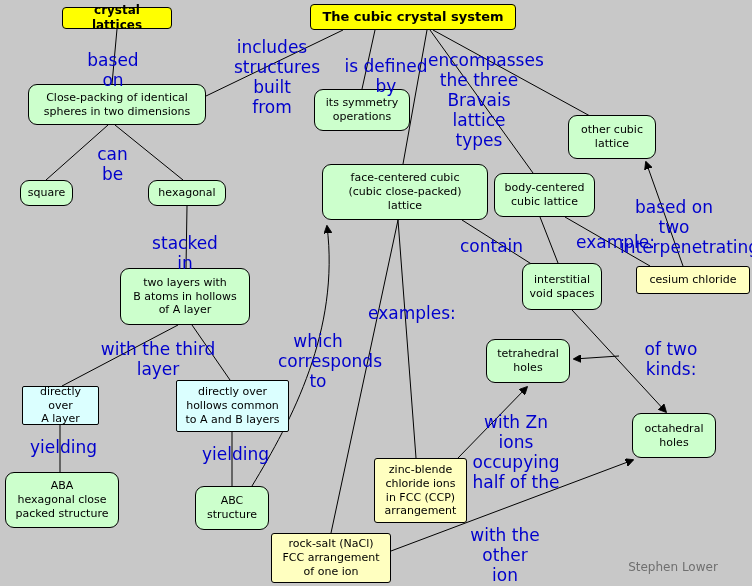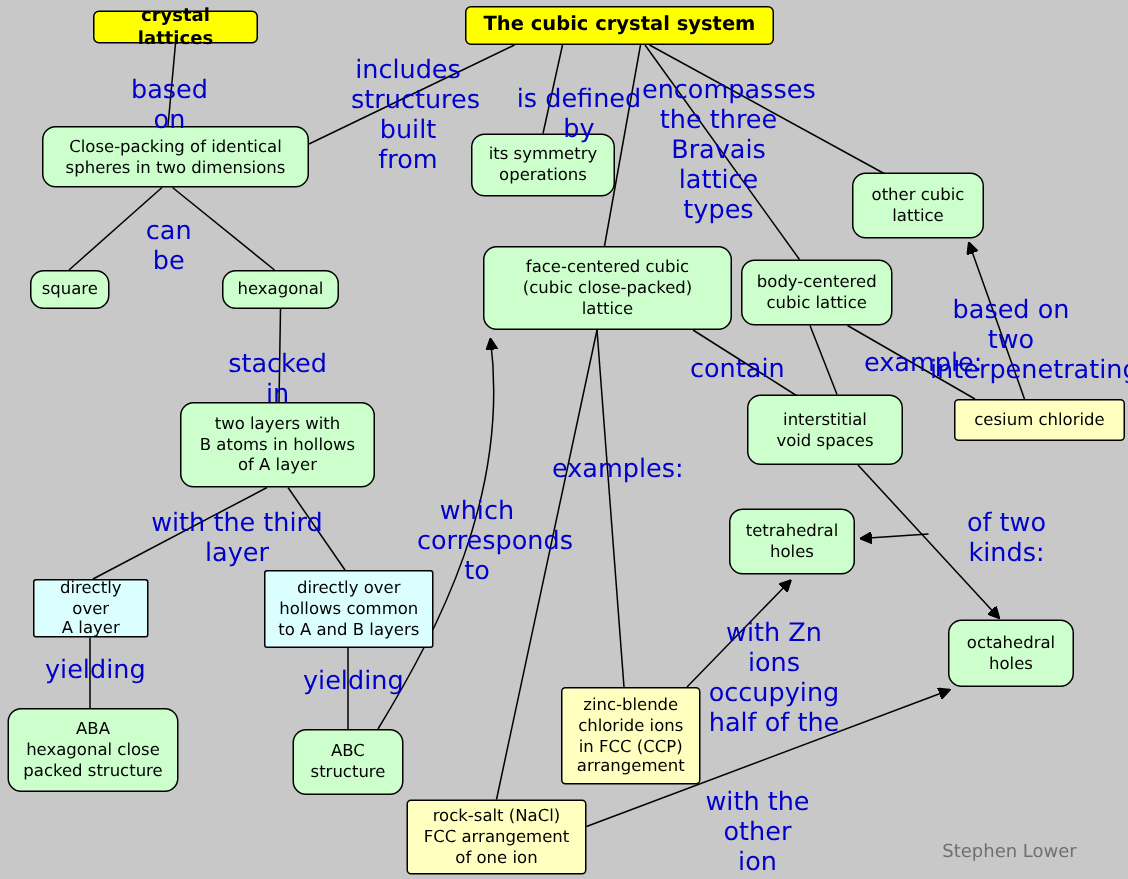--- a/index.html
+++ b/index.html
@@ -90,21 +90,21 @@
   <div class="node green" style="left:148px;top:180px;width:78px;height:26px">hexagonal</div>
   <div class="node green" style="left:322px;top:164px;width:166px;height:56px">face-centered cubic
 (cubic close-packed)
 lattice</div>
   <div class="node green" style="left:494px;top:173px;width:101px;height:44px">body-centered
 cubic lattice</div>
   <div class="node pale-yellow" style="left:636px;top:266px;width:114px;height:28px">cesium chloride</div>
   <div class="node green" style="left:120px;top:268px;width:130px;height:57px">two layers with
 B atoms in hollows
 of A layer</div>
-  <div class="node green" style="left:498px;top:263px;width:104px;height:47px">interstitial
+  <div class="node green" style="left:522px;top:263px;width:80px;height:47px">interstitial
 void spaces</div>
   <div class="node cyan" style="left:22px;top:386px;width:77px;height:39px">directly over
 A layer</div>
   <div class="node cyan" style="left:176px;top:380px;width:113px;height:52px">directly over
 hollows common
 to A and B layers</div>
   <div class="node green" style="left:486px;top:339px;width:84px;height:44px">tetrahedral
 holes</div>
   <div class="node green" style="left:632px;top:413px;width:84px;height:45px">octahedral
 holes</div>

